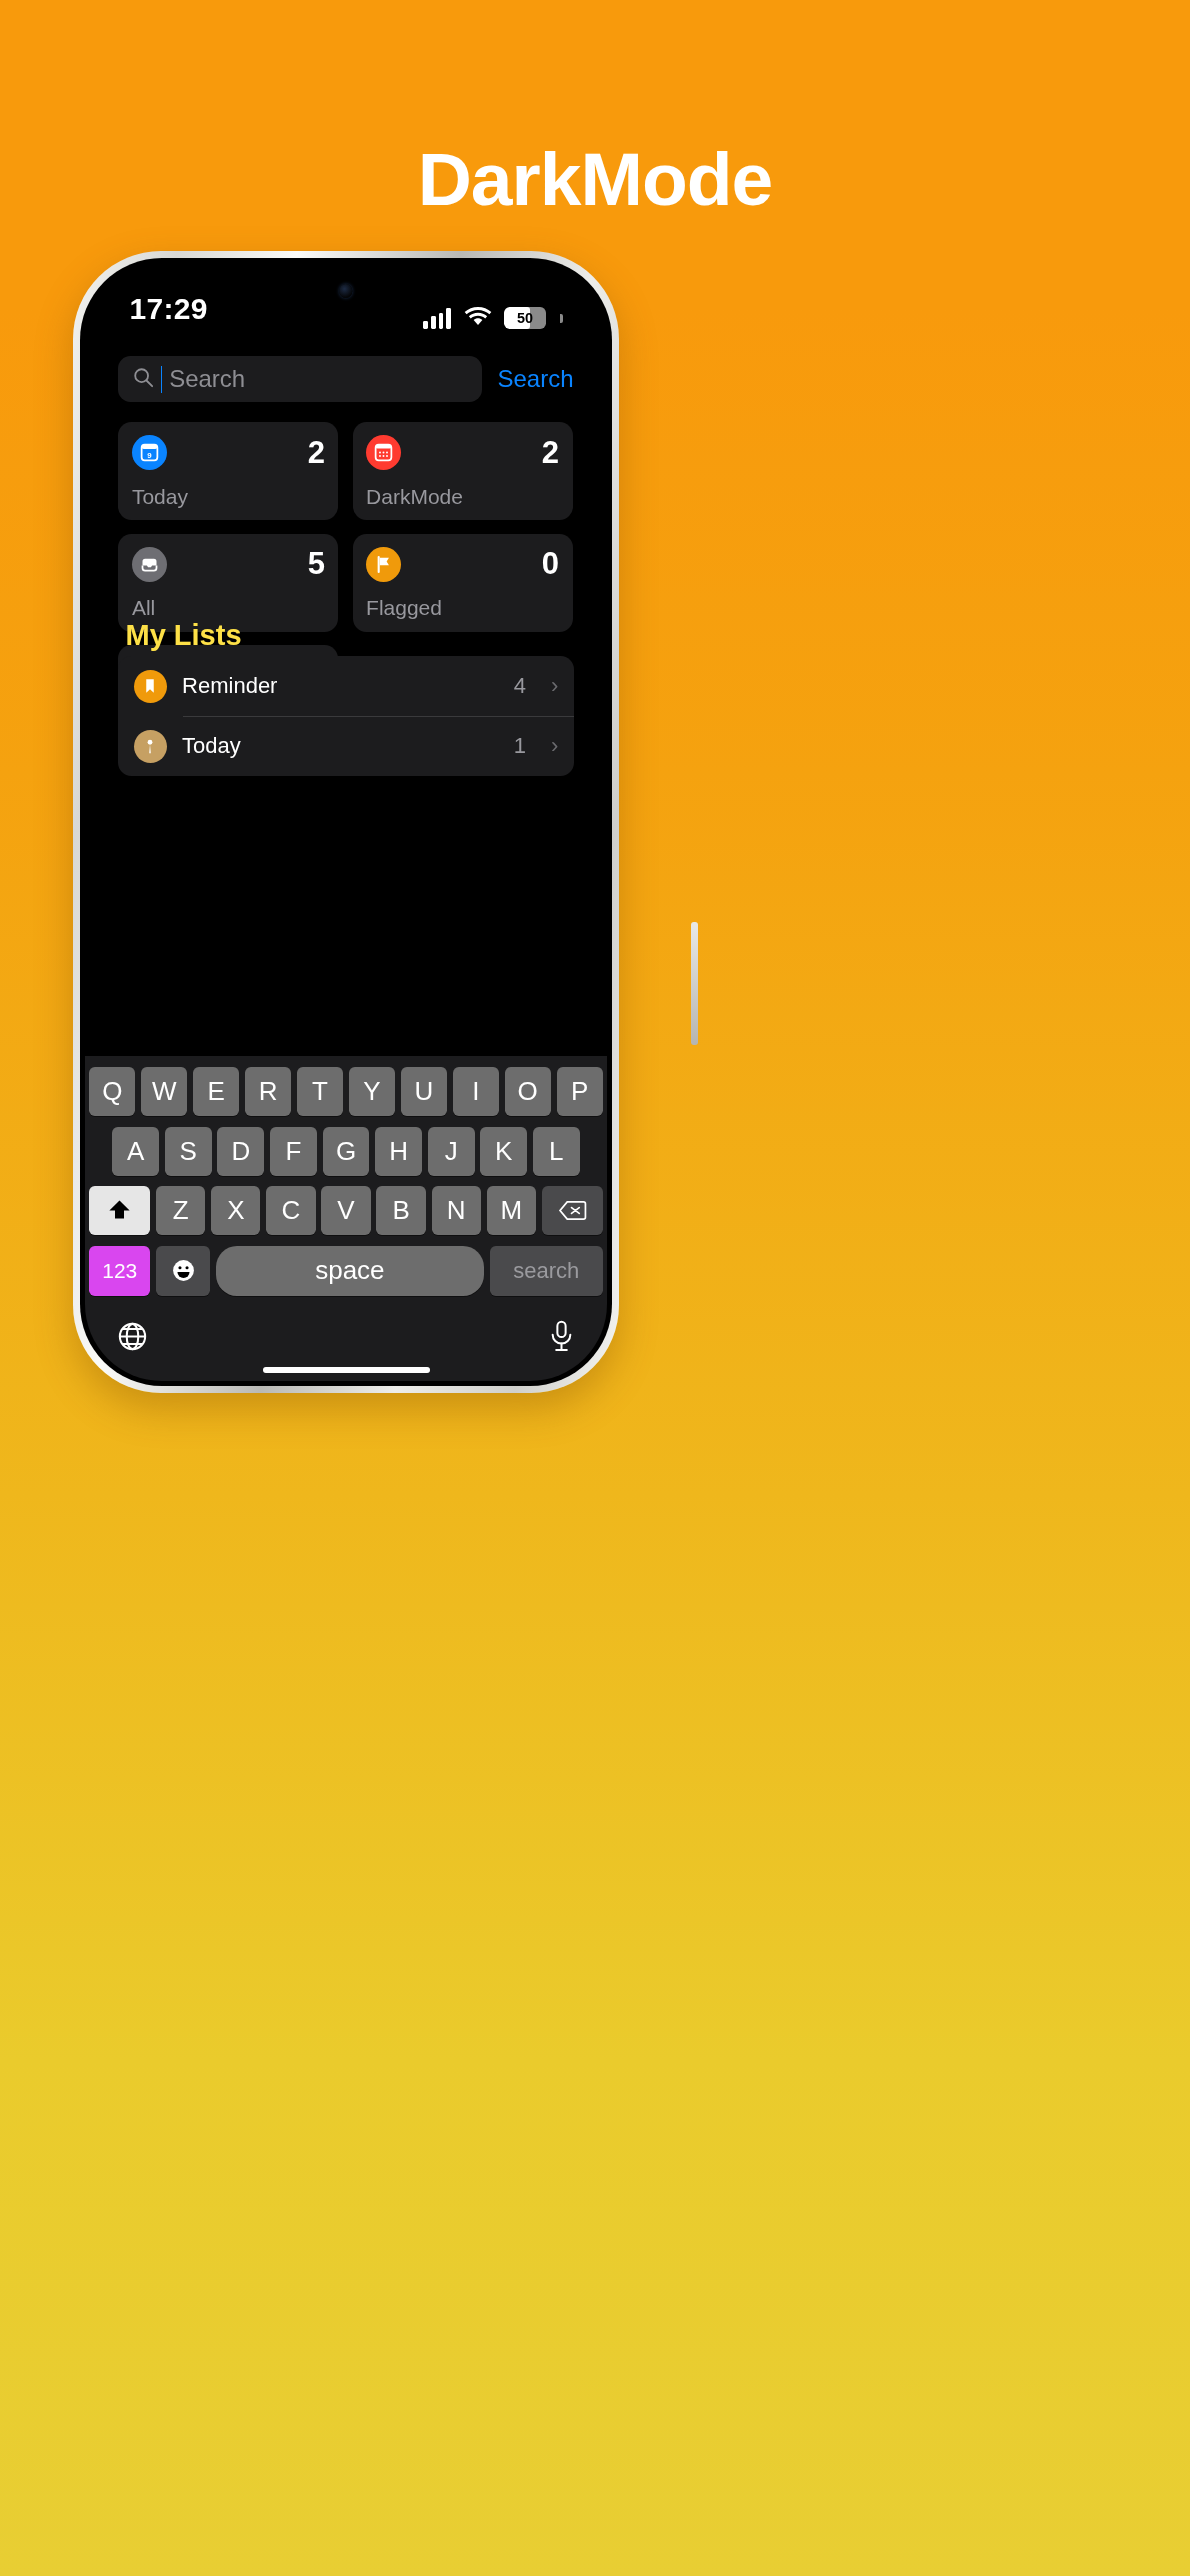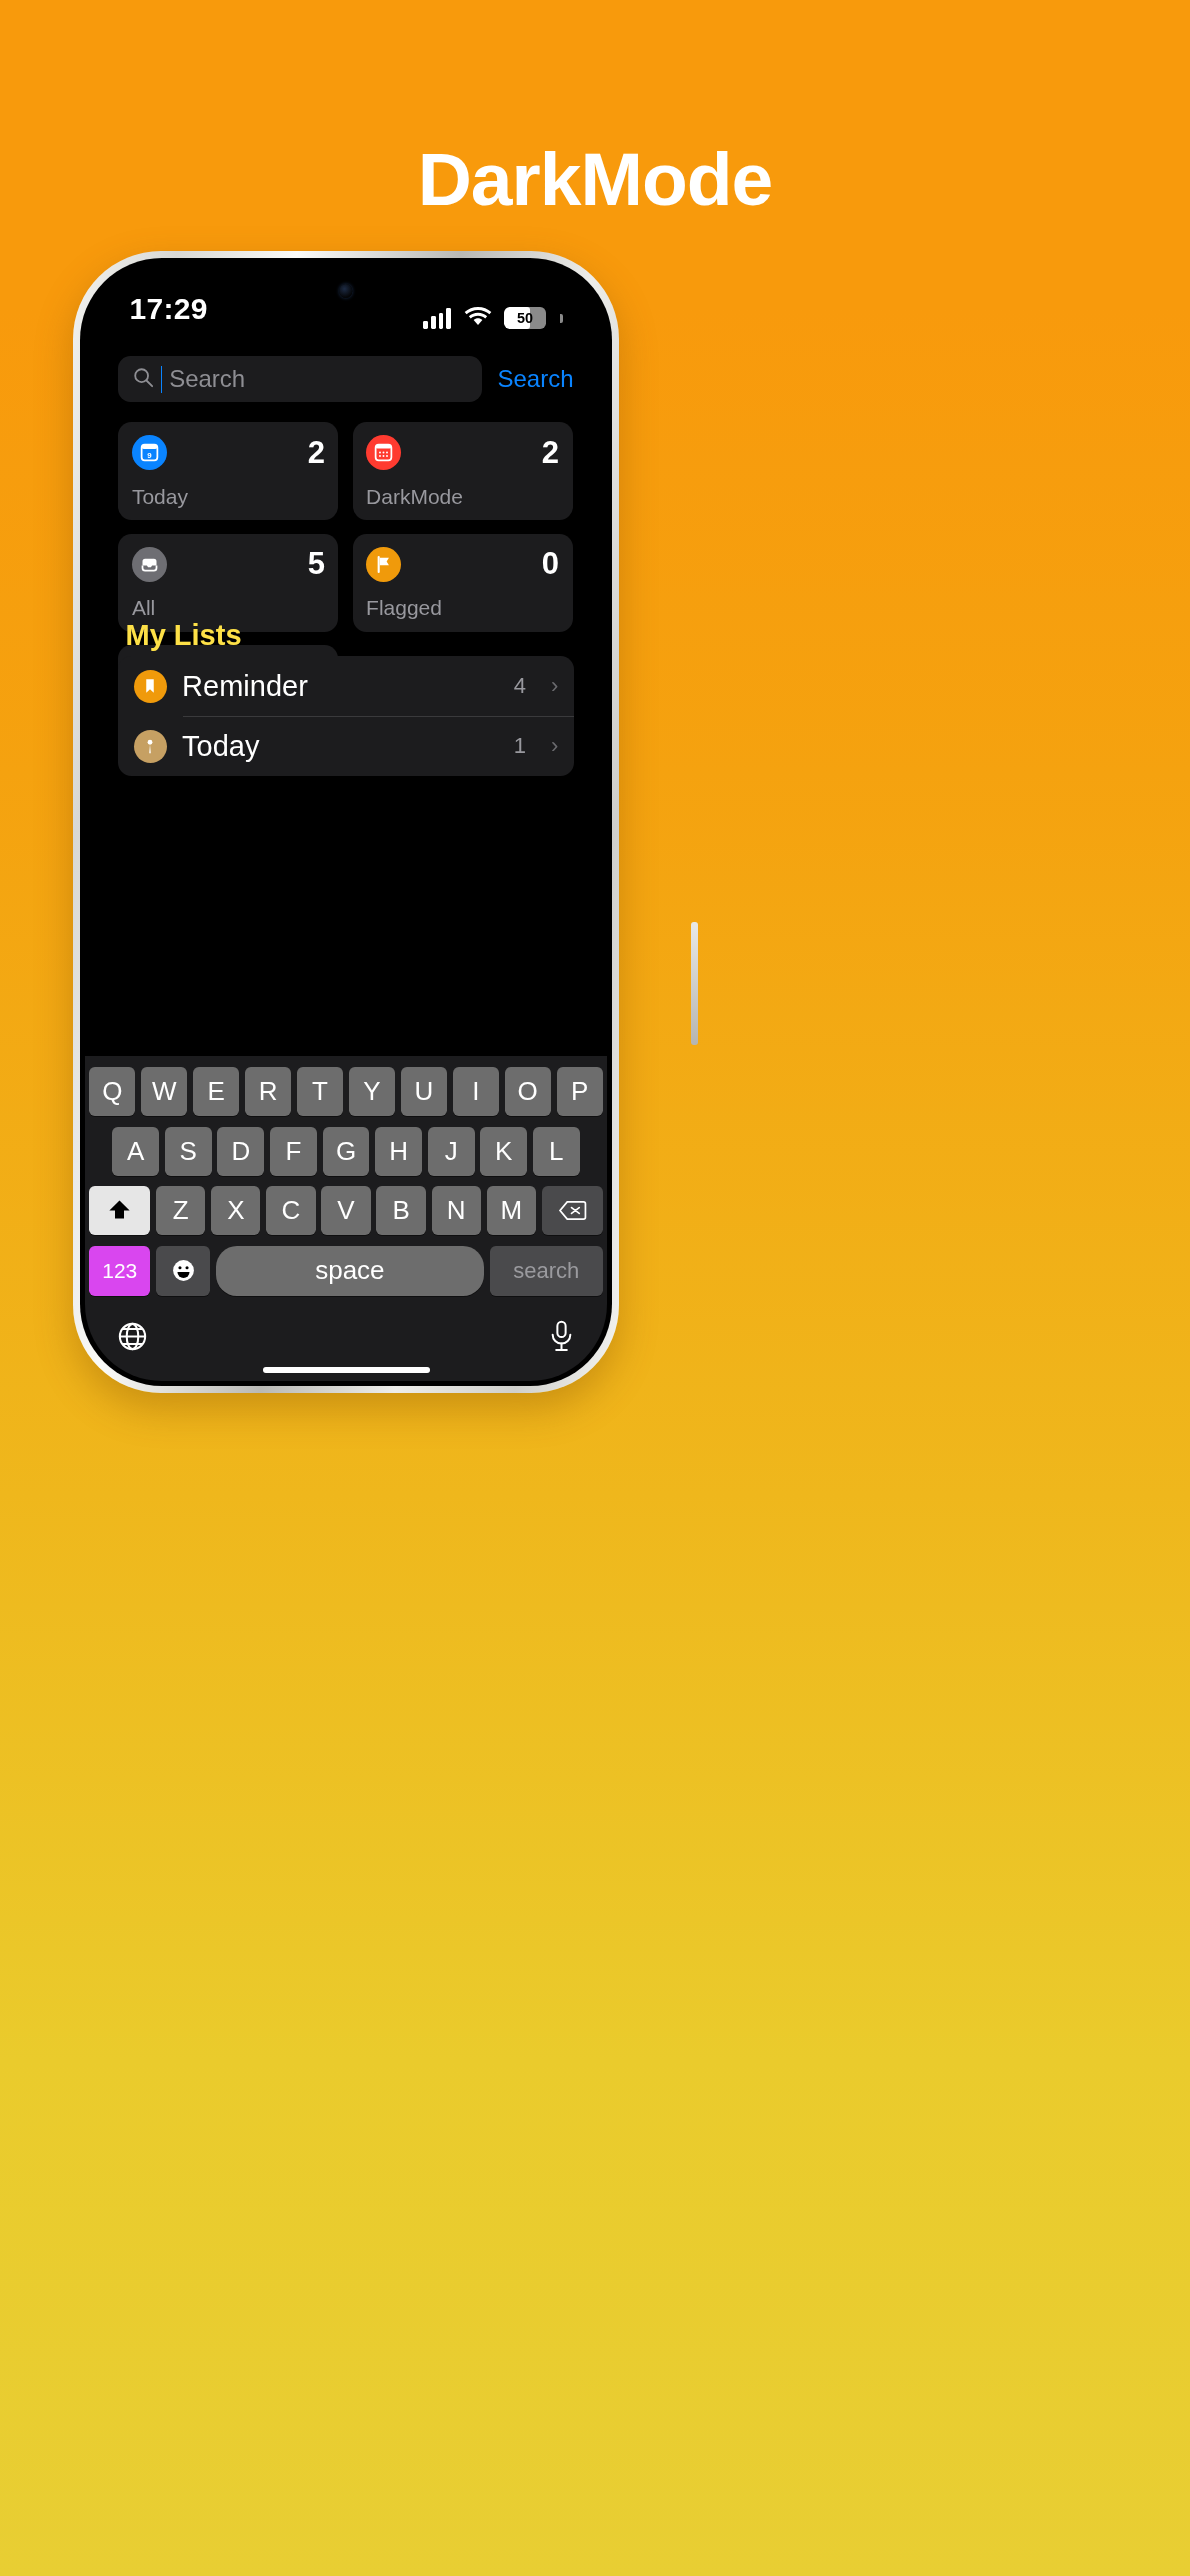--- a/index.html
+++ b/index.html
@@ -128,21 +128,21 @@
     height:60px; padding:0 15.3px; position:relative;
   }
   .list-row + .list-row::before{
     content:""; position:absolute; left:65px; right:0; top:0;
     height:1px; background:#3a3a3c;
   }
   .list-icon{
     width:33px; height:33px; border-radius:50%;
     display:flex; align-items:center; justify-content:center; flex:0 0 auto;
   }
-  .list-name{ flex:1; font-size:29px; color:#fff; }
+  .list-name{ flex:1; font-size:22px; color:#fff; }
   .list-count{ font-size:22px; color:#98989e; margin-right:9.6px; }
   .chev{ color:#6a6a6e; font-size:22px; }
 
   
   .keyboard{
     position:absolute; left:0; right:0; bottom:0;
     background:#1c1c1e; padding:11.5px 3.8px 0 3.8px;
   }
   .krow{ display:flex; justify-content:center; gap:5.8px; margin-bottom:10.5px; }
   .key{

